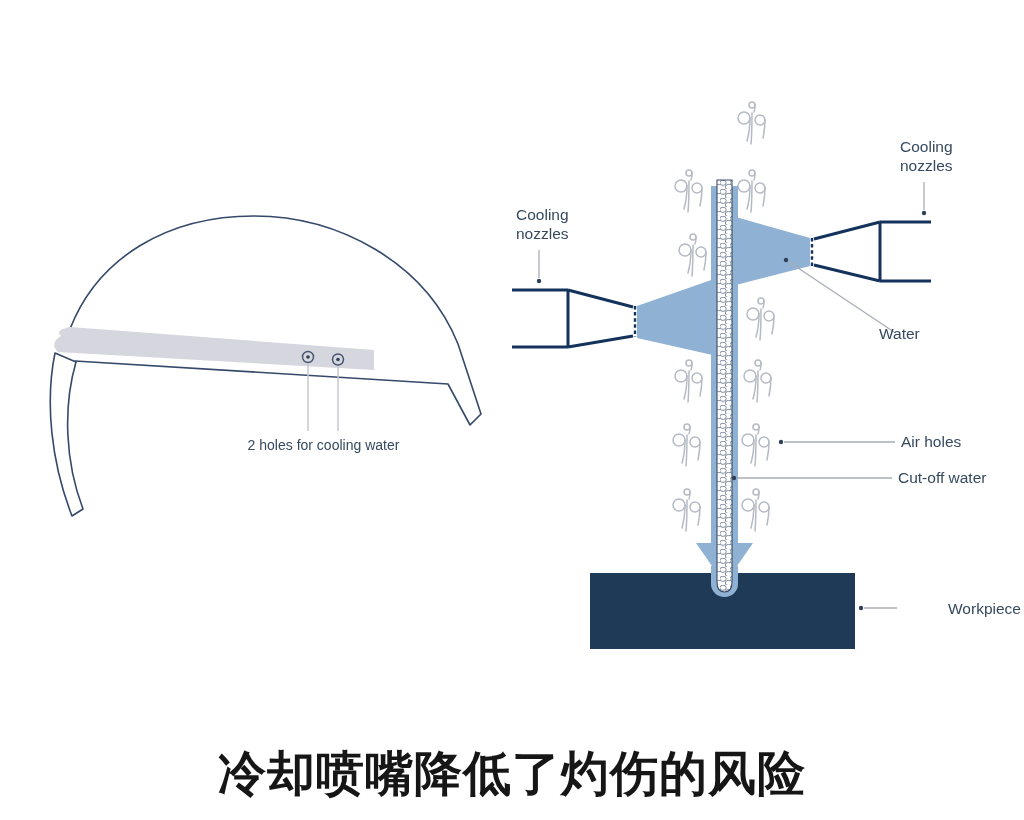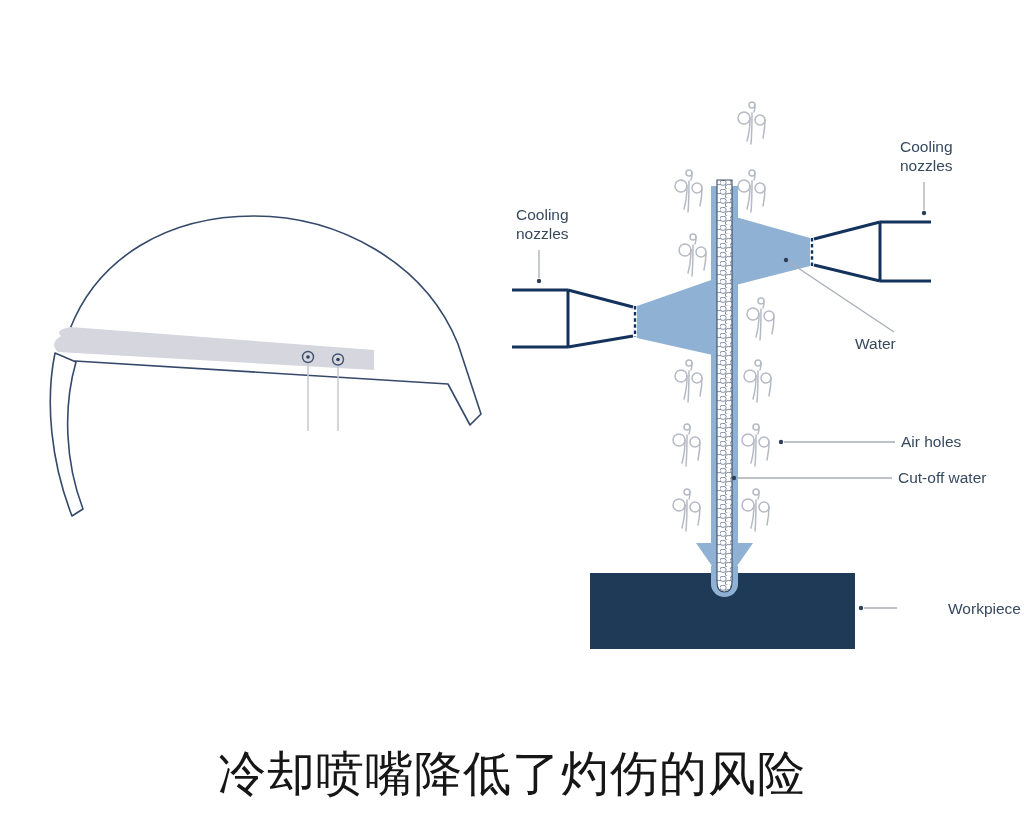--- a/index.html
+++ b/index.html
@@ -9,21 +9,21 @@
   }
   .stage svg{position:absolute;left:0;top:0;}
   .diagram-label{
     position:absolute;color:#36495f;font-size:15.5px;line-height:1.22;
     font-family:"Liberation Sans", sans-serif;white-space:pre-line;
   }
   .small-label{font-size:14px;text-align:center;}
   .two-line{width:70px;}
   .caption{
     position:absolute;left:0;right:0;top:742px;text-align:center;
-    color:#161616;font-size:48px;font-weight:400;letter-spacing:1px;
+    color:#161616;font-size:48px;font-weight:700;letter-spacing:1px;
     font-family:"Liberation Sans", sans-serif;
   }
   .nz{stroke:#14335c;stroke-width:3;fill:none;}
   .nz-dash{stroke:#14335c;stroke-width:2.4;stroke-dasharray:3.5 2.6;fill:none;}
   .guard{stroke:#35496b;stroke-width:1.6;fill:none;stroke-linejoin:round;stroke-linecap:round;}
   .hole-ring{stroke:#42536e;stroke-width:1.4;fill:none;}
   .leader{stroke:#a9adb6;stroke-width:1.3;fill:none;}
   .leader-light{stroke:#c6c8cf;stroke-width:1.5;fill:none;}
   .dot{fill:#2e4057;}
   .wheel-outline{stroke:#3c4c66;stroke-width:1.1;}
@@ -118,23 +118,24 @@
         <line class="leader" x1="864" y1="608" x2="897" y2="608"></line>
         <circle class="dot" cx="861" cy="608" r="2.2"></circle>
       </g>
     </g>
   </svg>
 
   <div class="diagram-label two-line" style="left:516px;top:206px;">Cooling nozzles</div>
 
   <div class="diagram-label two-line" style="left:900px;top:138px;">Cooling nozzles</div>
 
-  <div class="diagram-label" style="left:855px;top:325px;margin-top:10px;">Water</div>
+  <div class="diagram-label" style="left:879px;top:325px;">Water</div>
 
   <div class="diagram-label" style="left:901px;top:433px;">Air holes</div>
 
   <div class="diagram-label" style="left:898px;top:469px;">Cut-off water</div>
 
   <div class="diagram-label" style="left:948px;top:600px;">Workpiece</div>
 
+  <div class="diagram-label small-label" style="left:196px;top:437px;width:255px;">2 holes for cooling water</div>
 
   <div class="caption">冷却喷嘴降低了灼伤的风险</div>
 </div>
 
 </body></html>

